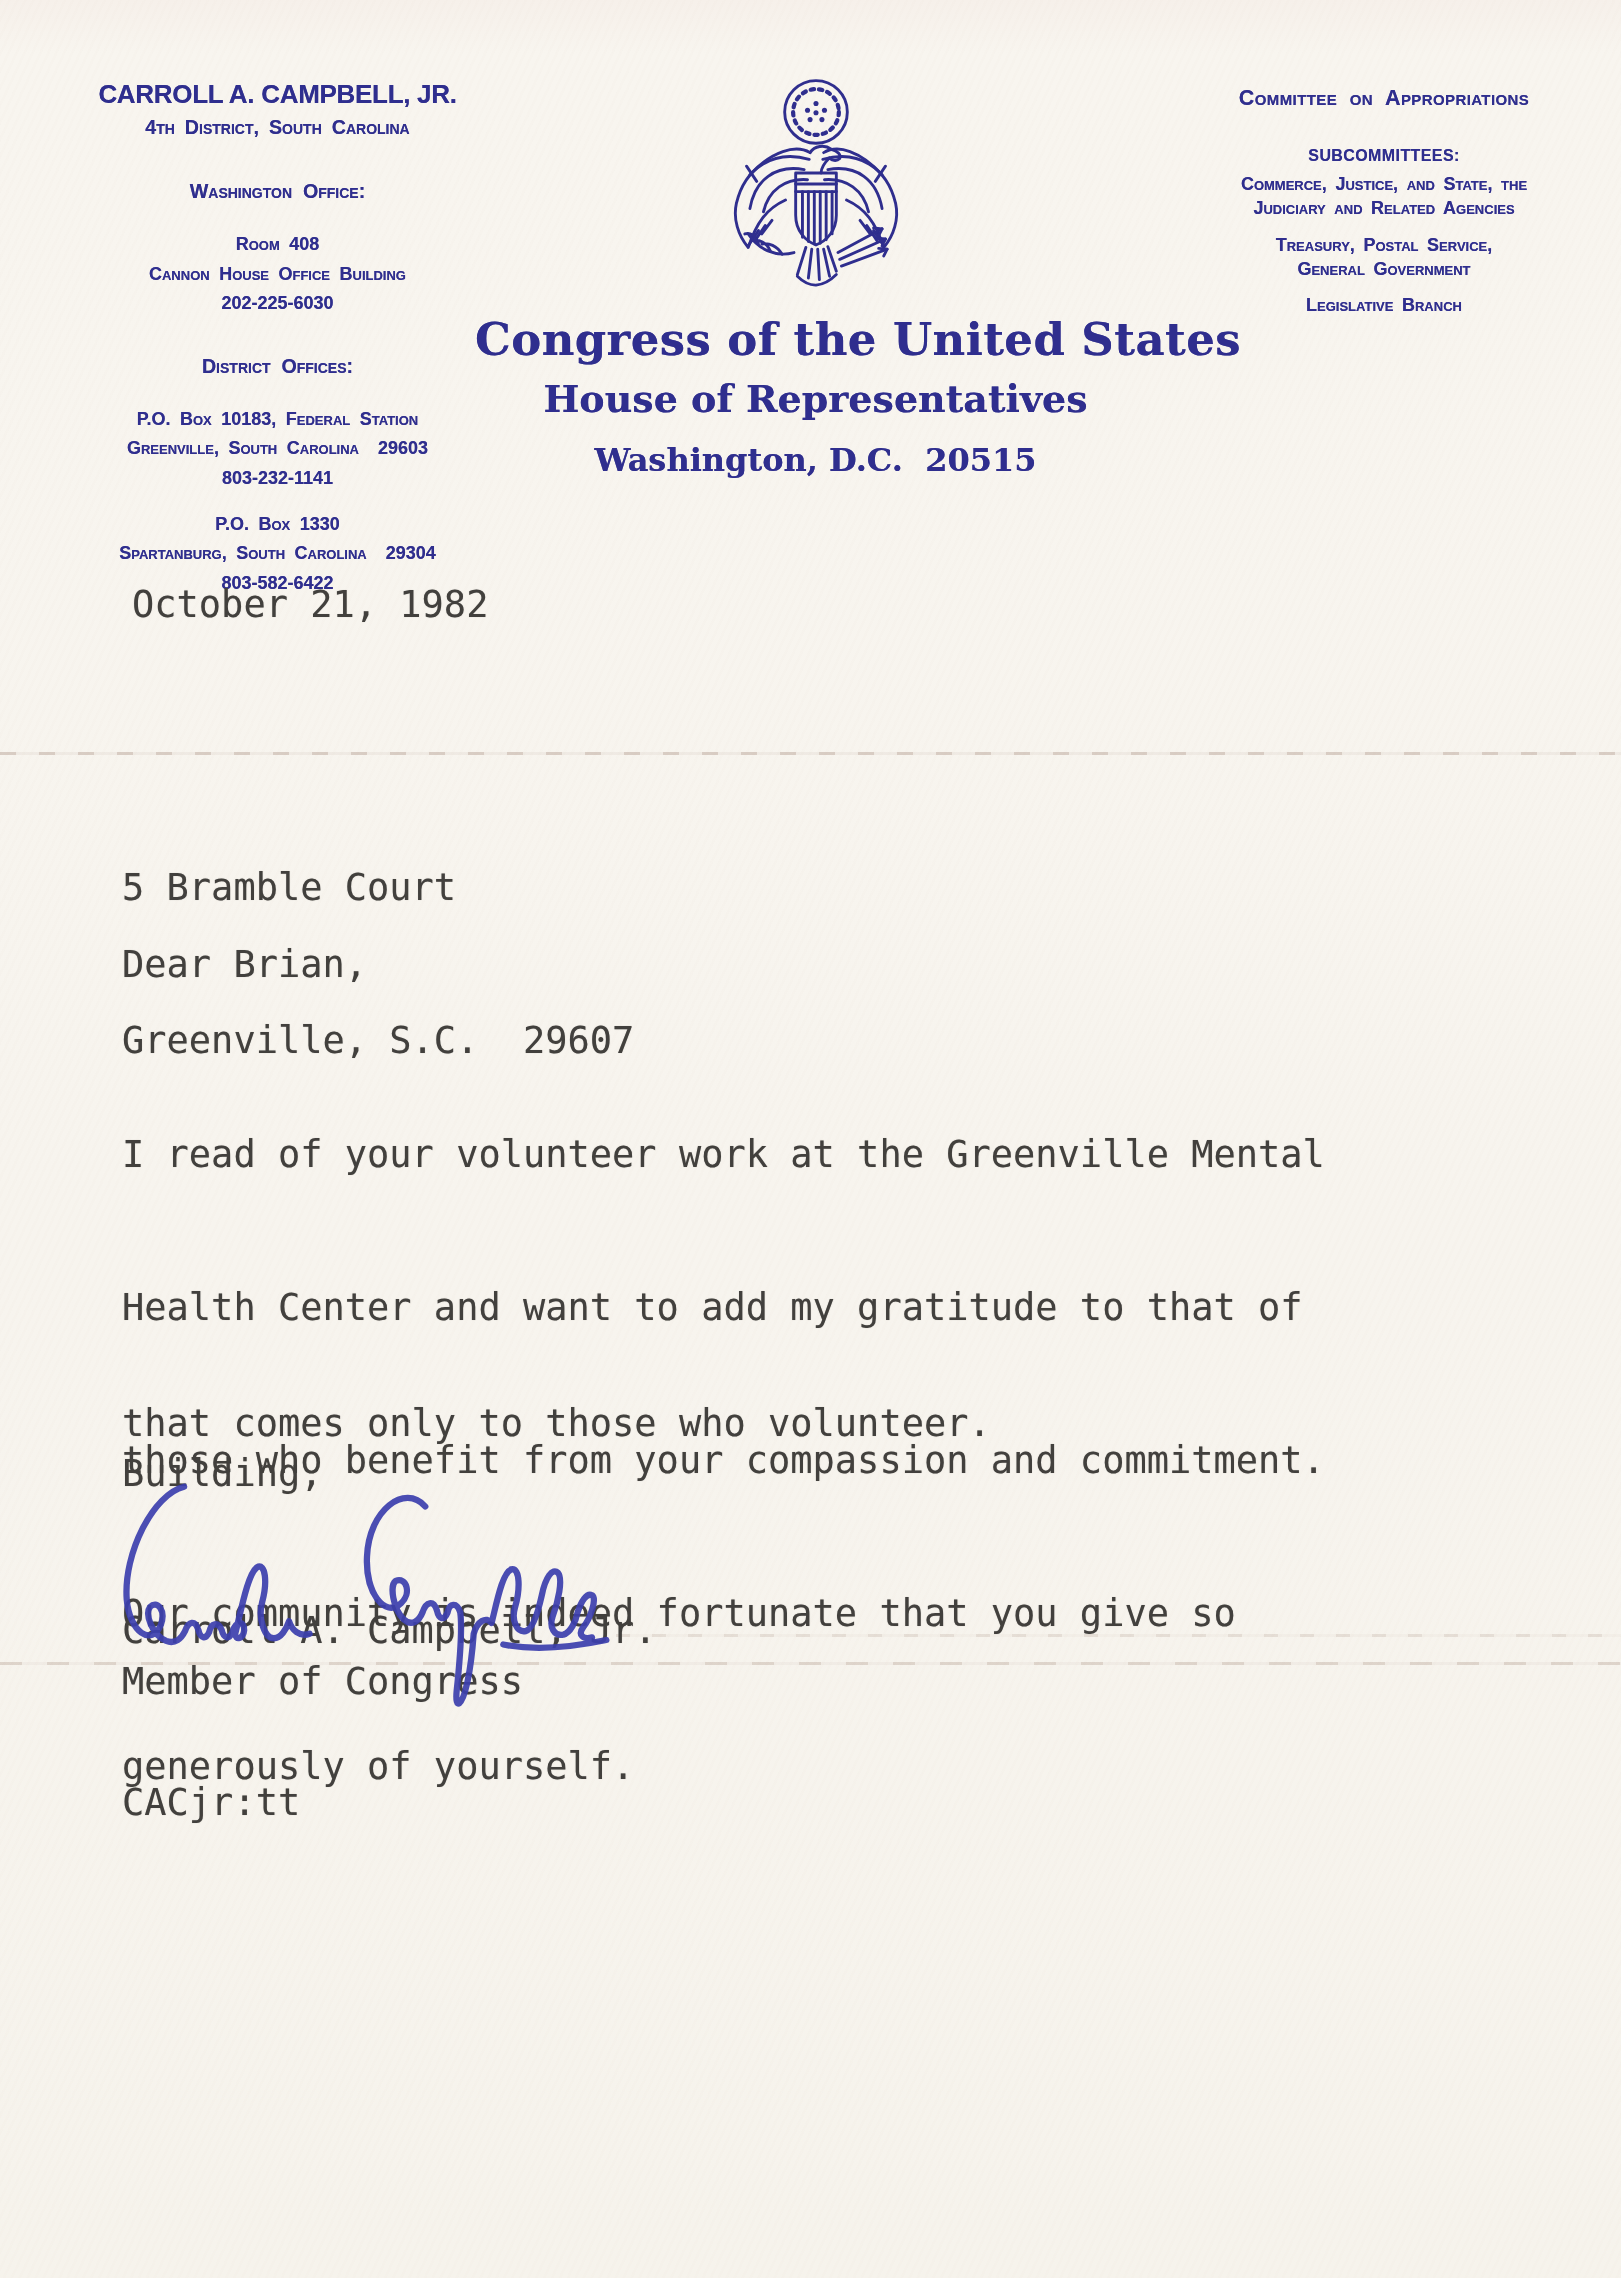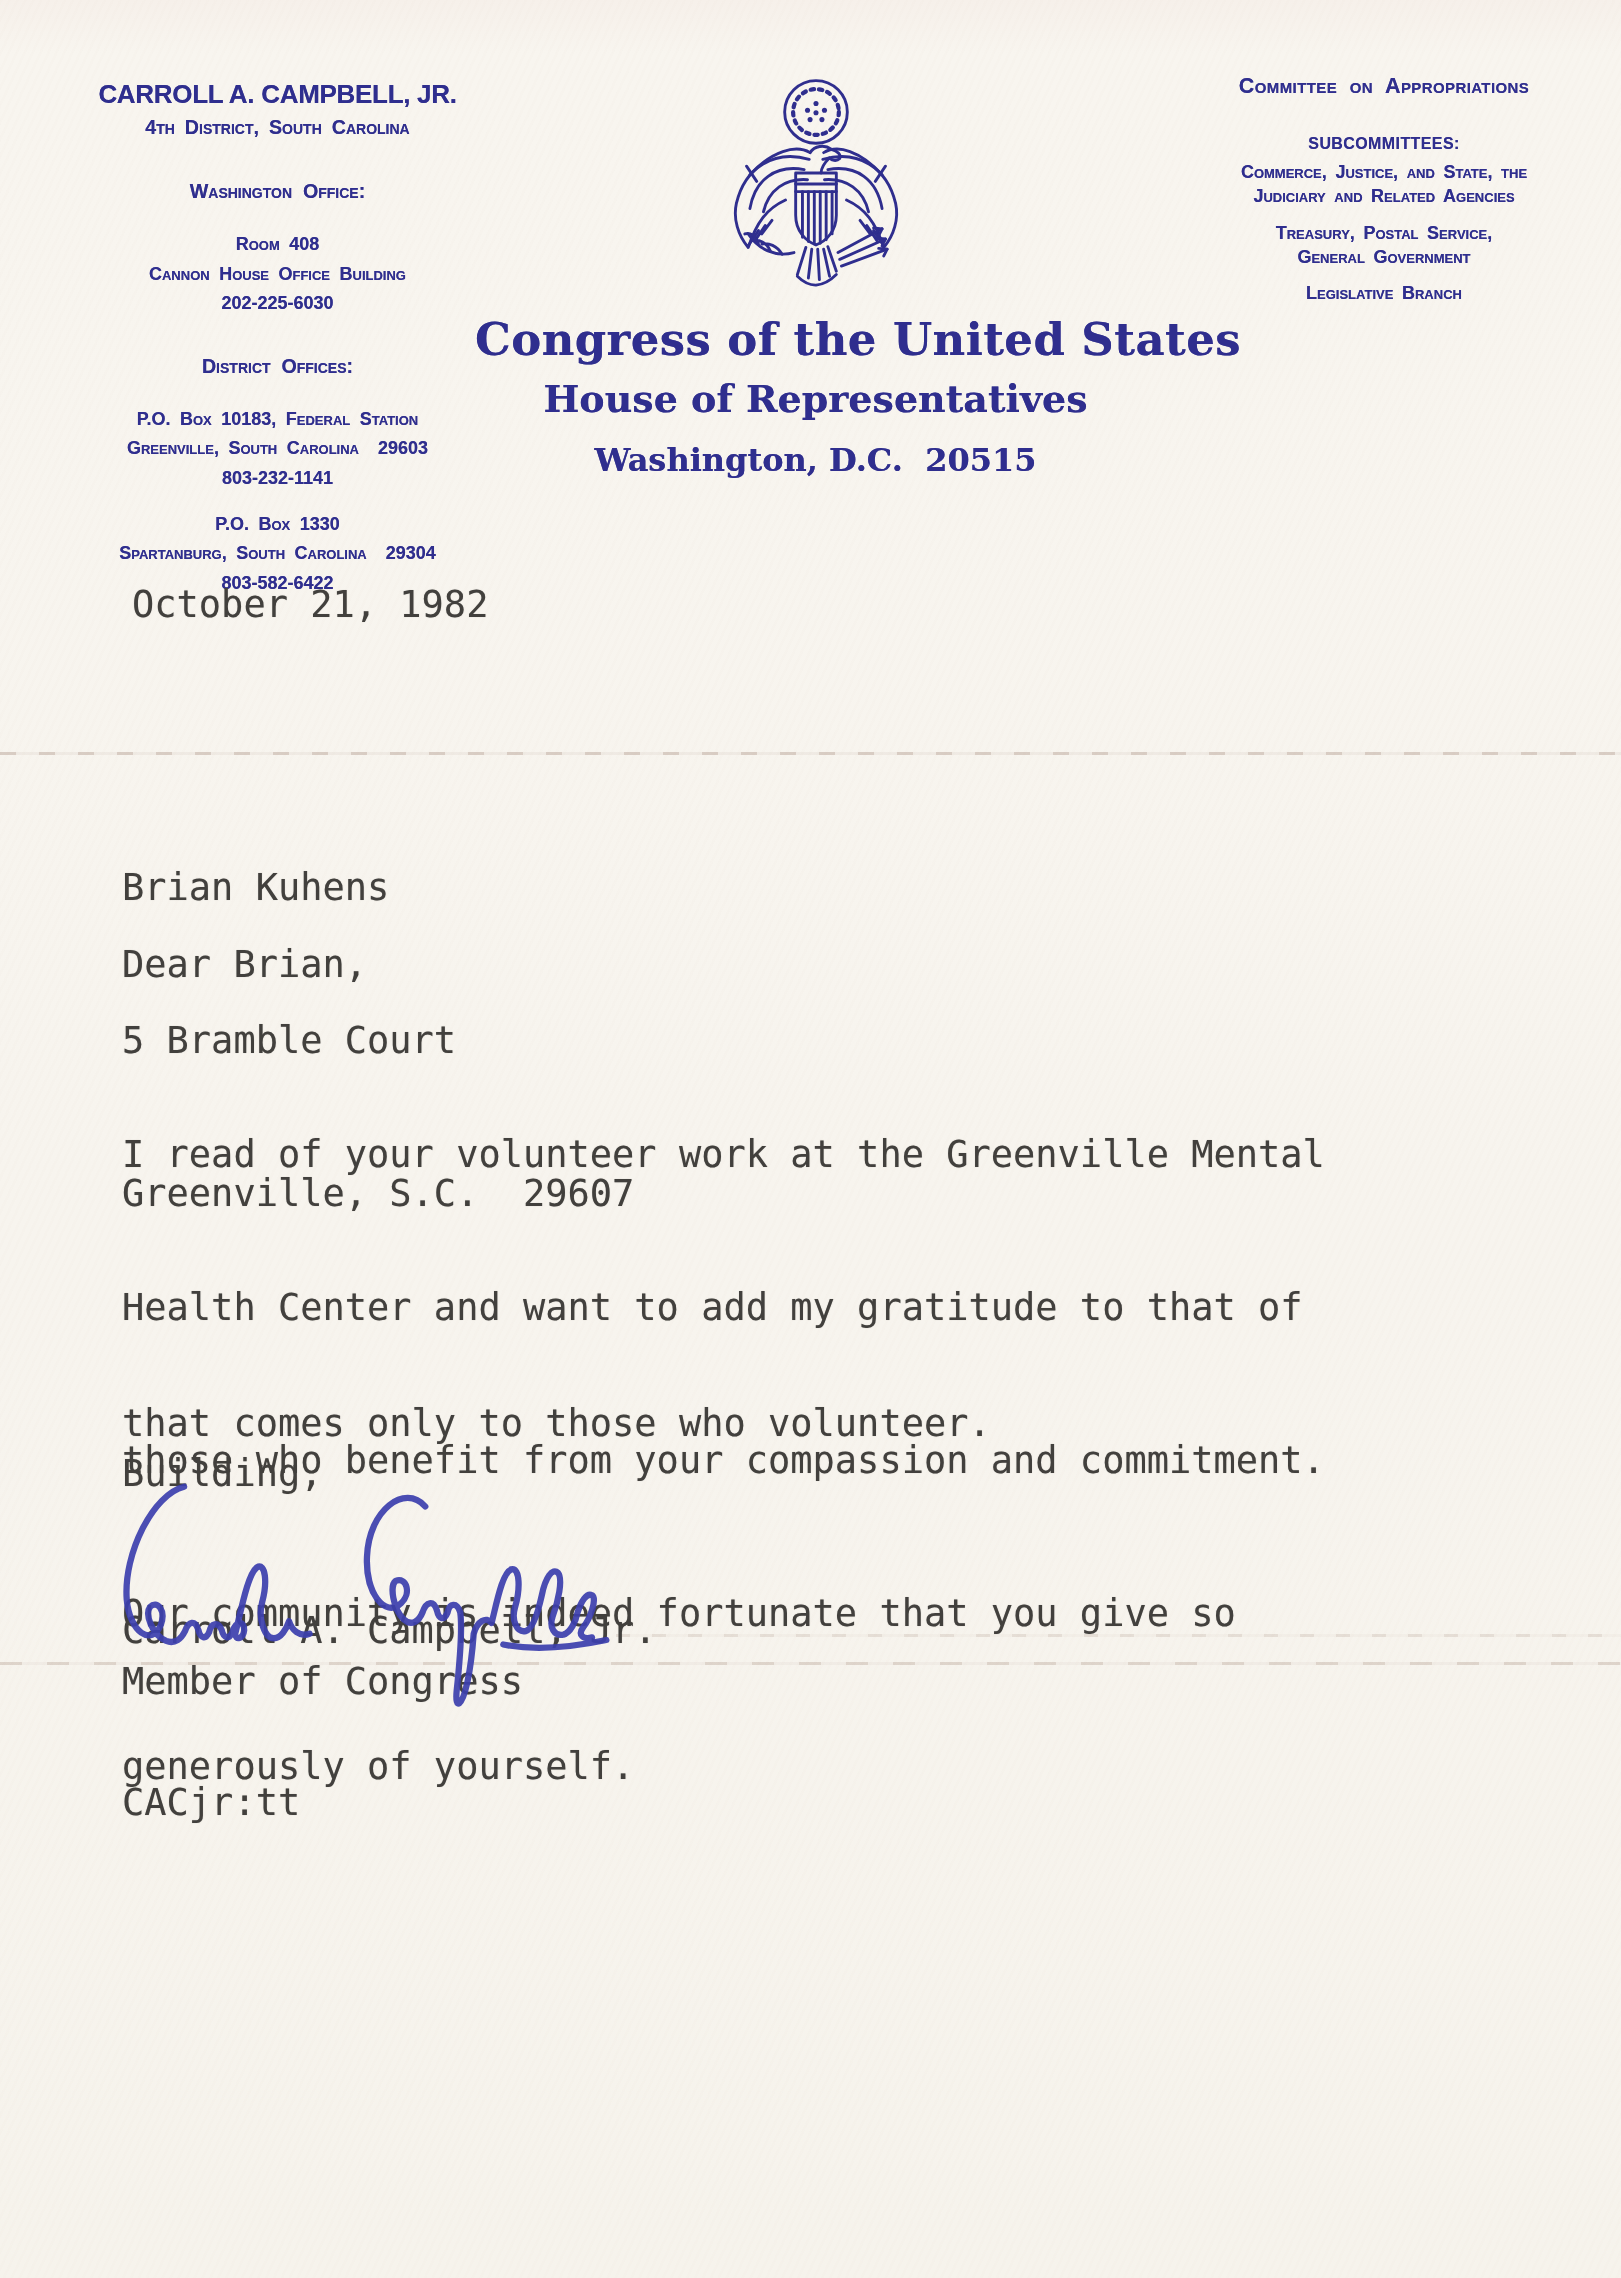--- a/index.html
+++ b/index.html
@@ -17,21 +17,21 @@
   .crease-3{top:1634px;left:38%;background:repeating-linear-gradient(90deg,rgba(152,122,106,.18) 0 14.3px,rgba(152,122,106,.04) 14.3px 36px);}
   
   .ink{color:#2f2e8e;text-shadow:0 0 0.5px rgba(47,46,142,.75);}
   .lh-left{position:absolute;left:85px;top:79px;width:385px;text-align:center;font-weight:bold;}
   .lh-name{font-size:26px;letter-spacing:-0.3px;white-space:pre;}
   .sc{font-variant:small-caps;}
   .lh-district{font-size:19.7px;margin-top:6px;word-spacing:4.5px;}
   .lh-heading{font-size:19.7px;margin-top:41px;word-spacing:5.4px;}
   .lh-line{font-size:18px;line-height:29.6px;word-spacing:4.5px;white-space:pre;}
   .mt26{margin-top:27px;} .mt18{margin-top:16px;}
-  .lh-right{position:absolute;left:1151px;top:74px;width:466px;text-align:center;font-weight:bold;}
+  .lh-right{position:absolute;left:1151px;top:86px;width:466px;text-align:center;font-weight:bold;}
   .lh-committee{font-size:21.5px;word-spacing:6.3px;letter-spacing:0.4px;}
   .lh-subhead{font-size:16px;margin-top:36px;letter-spacing:0.4px;}
   .lh-sub{font-size:18px;line-height:24px;word-spacing:3.6px;}
   .mt14{margin-top:12.5px;} .mt8{margin-top:7.2px;}
   .lh-center{position:absolute;left:475px;top:73px;width:681px;text-align:center;}
   .seal{display:block;margin:0 auto;}
   .bl{font-family:"DejaVu Serif", serif;font-weight:bold;white-space:pre;}
   .bl1{font-size:45px;margin-top:12.5px;letter-spacing:0.4px;}
   .bl2{font-size:38px;margin-top:10.7px;}
   .bl3{font-size:32px;margin-top:19.7px;}
@@ -140,21 +140,20 @@
       <div class="lh-sub sc mt14">Treasury, Postal Service,</div>
       <div class="lh-sub sc">General Government</div>
       <div class="lh-sub sc mt14">Legislative Branch</div>
     </div>
   </header>
 
   <main class="typed">
     <div class="t date-line">October 21, 1982</div>
 
     <div class="t address">
-      <div>Brian Kuhens</div>
       <div>5 Bramble Court</div>
       <div>Greenville, S.C.  29607</div>
     </div>
 
     <div class="t salutation">Dear Brian,</div>
 
     <div class="t para-1">
       <div>I read of your volunteer work at the Greenville Mental</div>
       <div>Health Center and want to add my gratitude to that of</div>
       <div>those who benefit from your compassion and commitment.</div>

